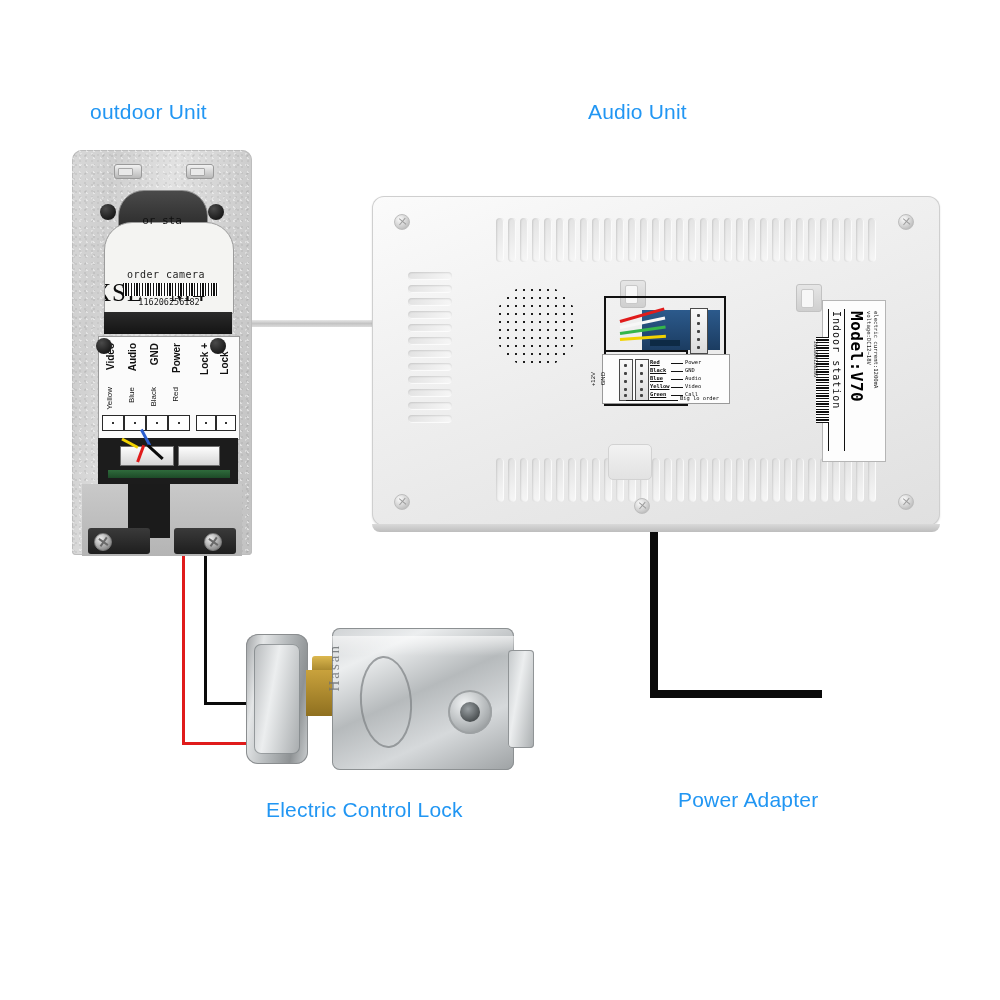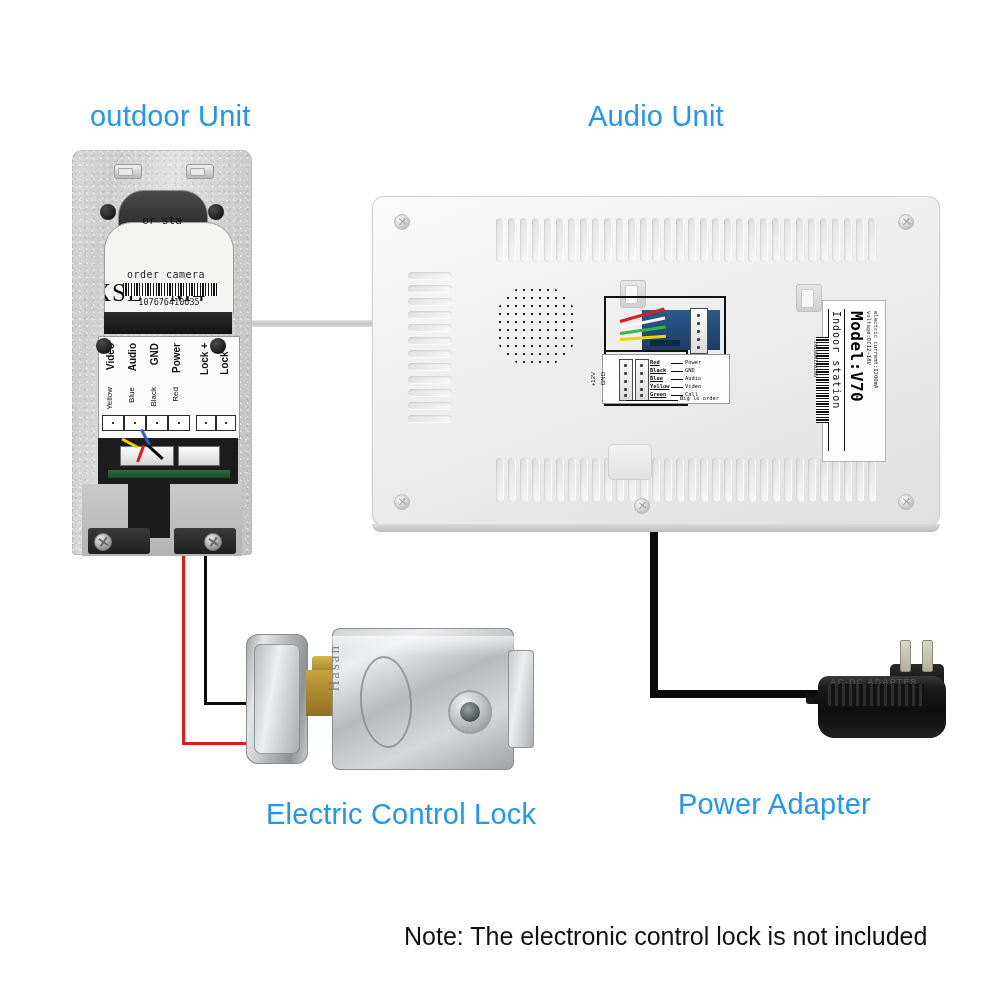--- a/index.html
+++ b/index.html
@@ -12,21 +12,21 @@
   #stage {
     position: relative;
     width: 1000px; height: 1000px;
     background: #ffffff;
   }
   .abs { position: absolute; }
 
   
   .caption {
     color: #2196f3;
-    font-size: 29px;
+    font-size: 21px;
     font-family: "Liberation Sans", sans-serif;
     white-space: nowrap;
     letter-spacing: .2px;
   }
   .note-text {
     color: #111111;
     font-size: 25px;
     white-space: nowrap;
     font-family: "Liberation Sans", sans-serif;
   }
@@ -385,21 +385,20 @@
 <div id="stage">
 
   <div class="abs caption" style="left:90px; top:100px;">outdoor Unit</div>
 
   <div class="abs caption" style="left:588px; top:100px;">Audio Unit</div>
 
   <div class="abs caption" style="left:266px; top:798px;">Electric Control Lock</div>
 
   <div class="abs caption" style="left:678px; top:788px;">Power Adapter</div>
 
-  <div class="abs note-text" style="left:404px; top:922px;">Note:  The electronic control lock is not included</div>
 
   <div class="abs cable-gray" style="left:146px; top:320px; width:520px; height:7px;"></div>
   <div class="abs cable-gray" style="left:142px; top:317px; width:12px; height:13px; border-radius:3px;"></div>
 
   <div class="abs cable-gray" style="left:146px; top:323px; width:7px; height:120px;"></div>
 
   <div class="abs cable-black" style="left:650px; top:330px; width:8px; height:368px;"></div>
   <div class="abs cable-black" style="left:650px; top:690px; width:172px; height:8px;"></div>
 
   <div class="abs cable-red" style="left:182px; top:452px; width:3px; height:292px;"></div>
@@ -415,21 +414,21 @@
 
     <div class="od-hole" style="left:28px; top:54px;"></div>
     <div class="od-hole" style="left:136px; top:54px;"></div>
 
     <div class="od-recess"></div>
 
     <div class="od-label">
       <div class="model">XSL—M4</div>
       <div class="sub">order camera</div>
       <div class="barcode"></div>
-      <div class="barcode-num">107676410635</div>
+      <div class="barcode-num">116206256182</div>
     </div>
 
     <div class="od-top-text">or sta</div>
 
     <div class="od-dark-band"></div>
 
     <div class="od-wire-card">
 
       <div class="vtext" style="left:6px; top:6px; font-size:10px;">Video</div>
       <div class="vtext small" style="left:6px; top:50px; font-size:8px;">Yellow</div>
@@ -672,23 +671,14 @@
     <div class="lock-bolt2"></div>
     <div class="lock-bolt"></div>
     <div class="lock-body">
       <div class="lock-oval"></div>
       <div class="lock-oval-text">Hasan</div>
       <div class="lock-cyl"></div>
     </div>
     <div class="lock-side"></div>
   </div>
 
-  <div class="abs" id="adapter">
-    <div class="ad-plug-base"></div>
-    <div class="ad-prong" style="left:94px; top:0px;"></div>
-    <div class="ad-prong" style="left:116px; top:0px;"></div>
-    <div class="ad-body"></div>
-    <div class="ad-top-text">AC-DC ADAPTER</div>
-    <div class="ad-ribs"></div>
-    <div class="ad-strain"></div>
-  </div>
 
 </div>
 
 </body></html>

